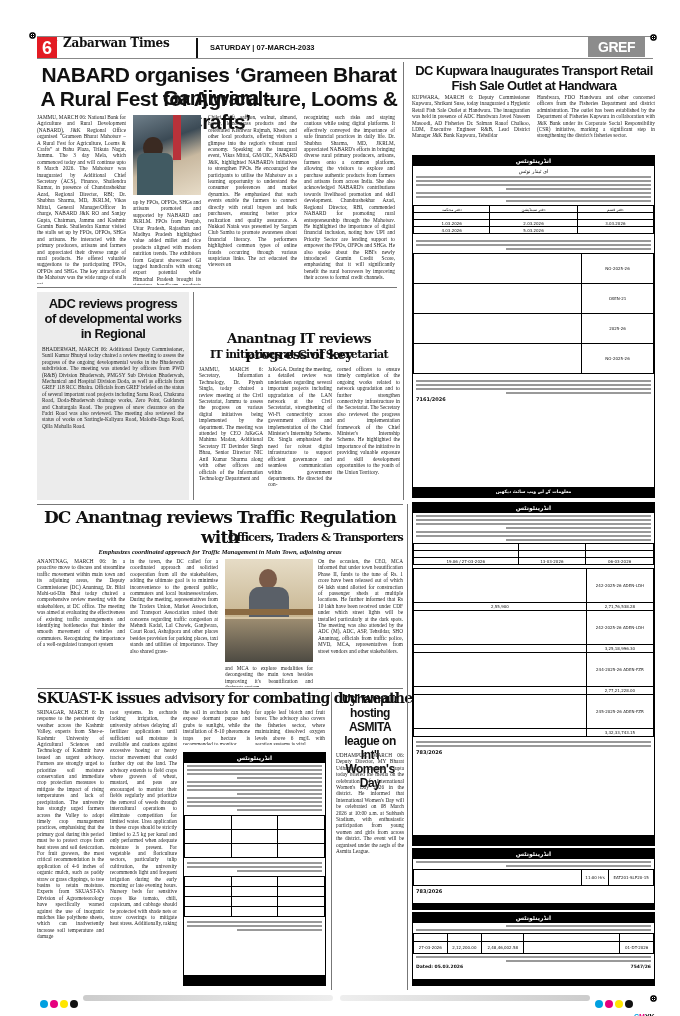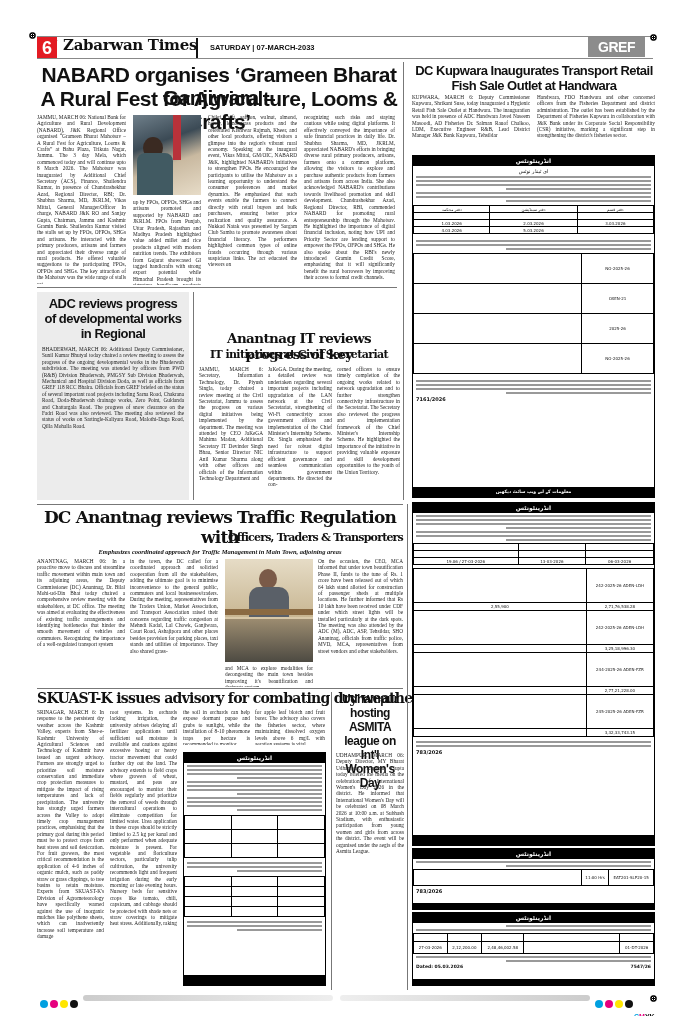--- a/index.html
+++ b/index.html
@@ -25,21 +25,21 @@
   .dots span{display:inline-block;width:8px;height:8px;border-radius:50%;margin-right:2px}
 </style>
 </head>
 <body>
 
 <div class="reg" style="left:29px;top:32px"></div>
 <div class="abs cmyk" style="left:37px;top:27px">
   <span style="color:#00a0e0">C</span><span style="color:#e6007e">M</span><span style="color:#111">Y</span><span style="color:#111">K</span>
 </div>
 <div class="abs" style="left:37px;top:37px;width:20px;height:22px;background:#e31b23;color:#fff;font-family:'Liberation Sans',sans-serif;font-weight:bold;font-size:18px;text-align:center;line-height:22px">6</div>
-<div class="abs serif" style="left:63px;top:36px;font-size:15px;font-weight:bold;letter-spacing:-0.3px">Zabarwan Times</div>
+<div class="abs serif" style="left:63px;top:36px;font-size:12px;font-weight:bold;letter-spacing:-0.3px">Zabarwan Times</div>
 <div class="rule-v" style="left:196px;top:38px;height:20px;background:#111;width:2px"></div>
 <div class="abs sans" style="left:210px;top:43px;font-size:7.5px;font-weight:bold">SATURDAY | 07-MARCH-2033</div>
 <div class="rule-h" style="left:37px;top:36px;width:616px;background:#888"></div>
 <div class="rule-h" style="left:37px;top:58px;width:616px;background:#888"></div>
 <div class="abs cond" style="left:588px;top:37px;width:57px;height:20px;background:#8c8c8c;color:#fff;font-weight:bold;font-size:14px;text-align:center;line-height:20px">GREF</div>
 <div class="reg" style="left:650px;top:34px"></div>
 
 <div class="abs cond" style="left:40px;top:63px;width:358px;text-align:center;font-size:21px;font-weight:bold;line-height:23px">NABARD organises ‘Grameen Bharat Ganjiwara –</div>
 <div class="abs cond" style="left:40px;top:87px;width:358px;text-align:center;font-size:21px;font-weight:bold;line-height:23px">A Rural Fest for Agriculture, Looms &amp; Crafts’</div>
 <div class="col body-text" style="left:37px;top:114px;width:89px;height:170px">JAMMU, MARCH 06: National Bank for Agriculture and Rural Development (NABARD), J&amp;K Regional Office organised “Grameen Bharat Mahotsav – A Rural Fest for Agriculture, Looms &amp; Crafts” at Bahu Plaza, Trikuta Nagar, Jammu. The 3 day Mela, which commenced today and will continue upto 8 March 2026. The Mahotsav was inaugurated by Additional Chief Secretary (ACS), Finance, Shailendra Kumar, in presence of Chandrashekhar Azad, Regional Director, RBI; Dr. Shubhra Sharma, MD, JKRLM, Vikas Mittal, General Manager/Officer In charge, NABARD J&amp;K RO and Sanjay Gupta, Chairman, Jammu and Kashmir Gramin Bank. Shailendra Kumar visited the stalls set up by FPOs, OFPOs, SHGs and artisans. He interacted with the primary producers, artisans and farmers and appreciated their diverse range of rural products. He offered valuable suggestions to the participating FPOs, OFPOs and SHGs. The key attraction of the Mahotsav was the wide range of stalls set</div>

